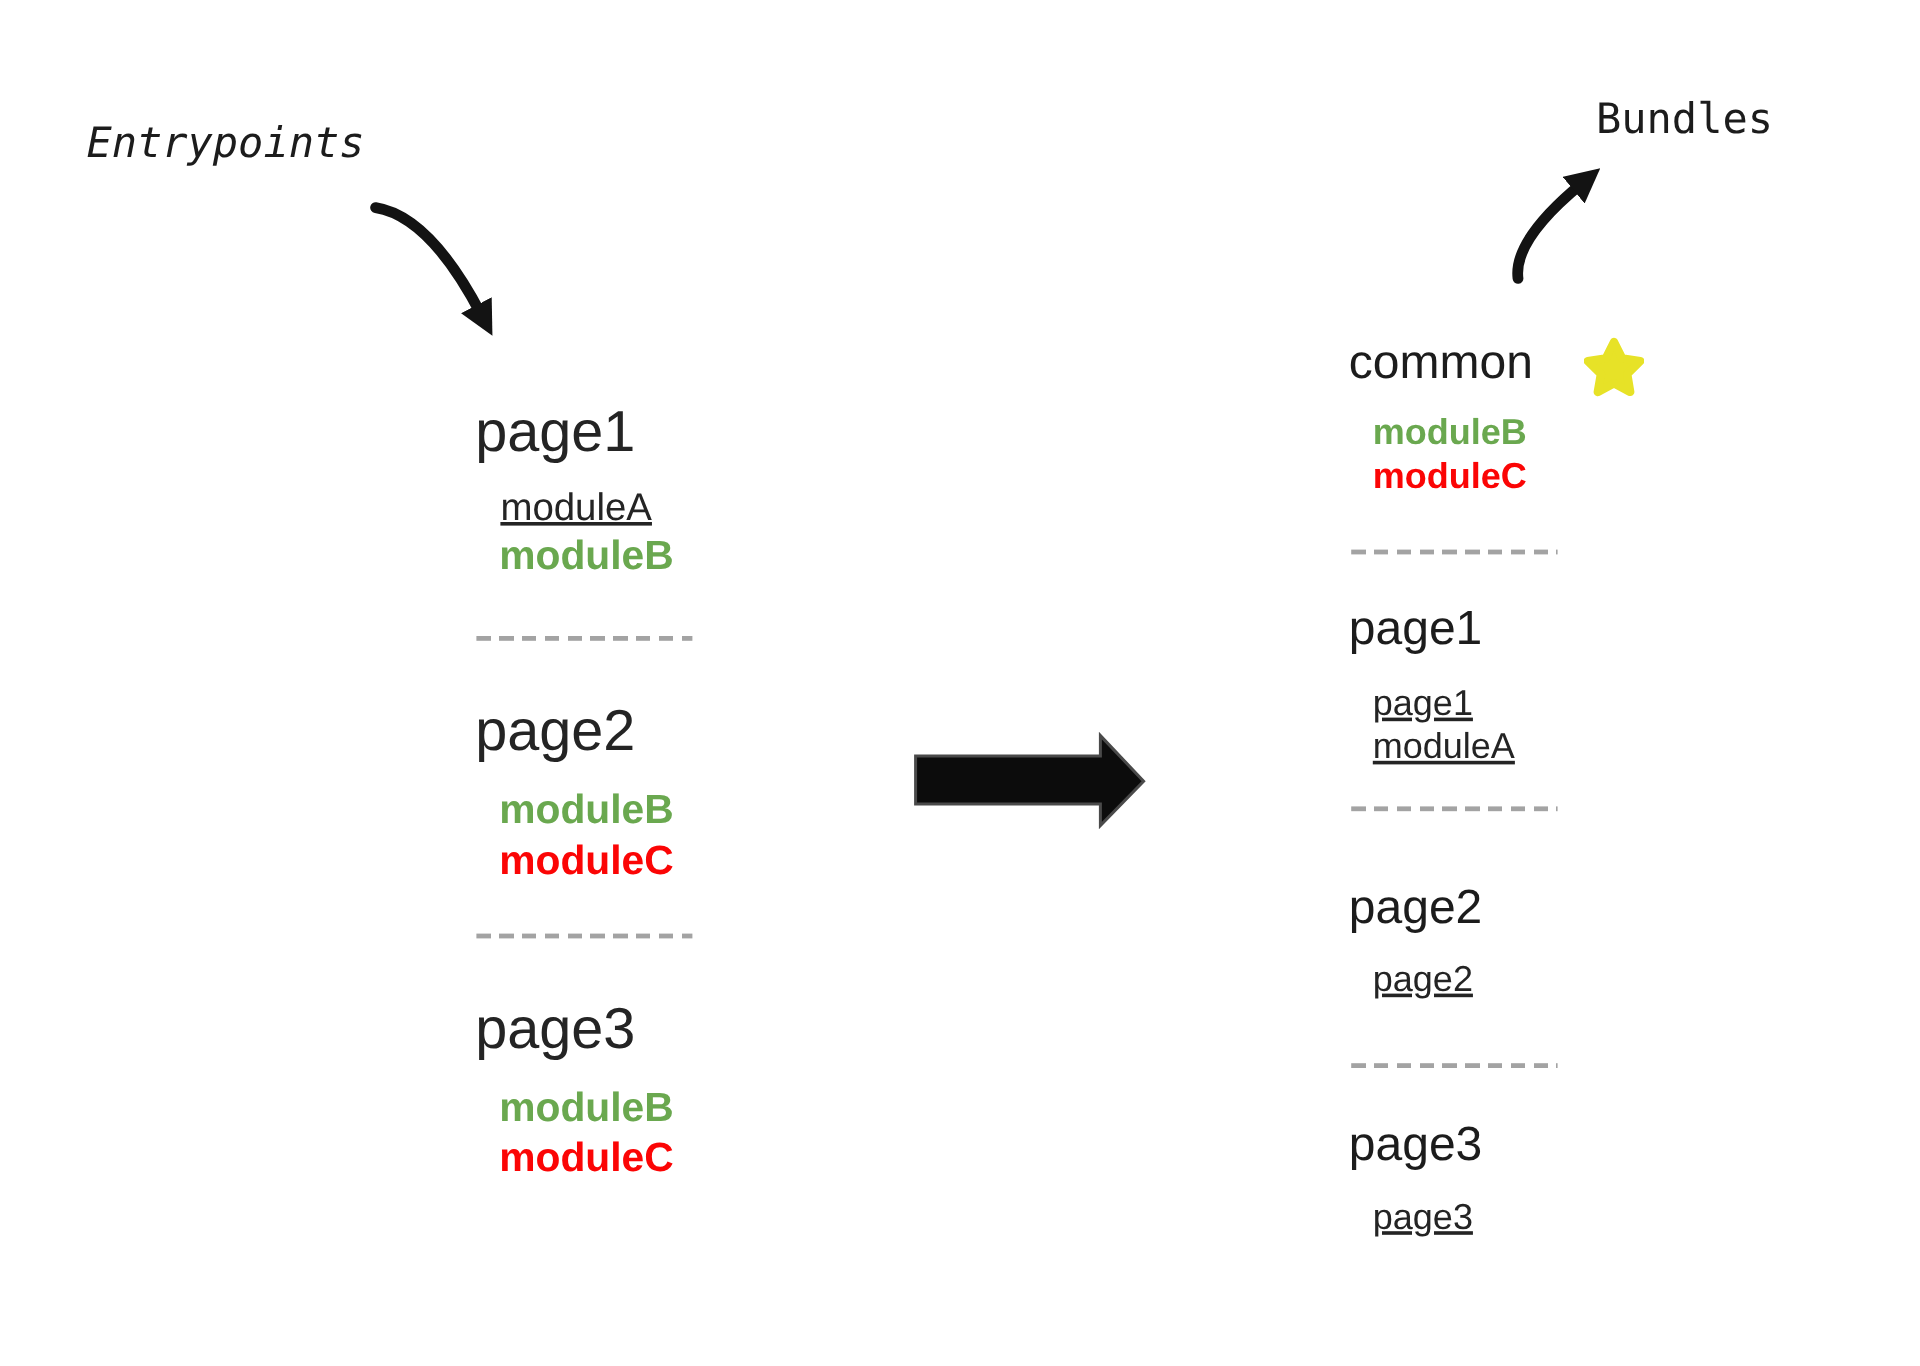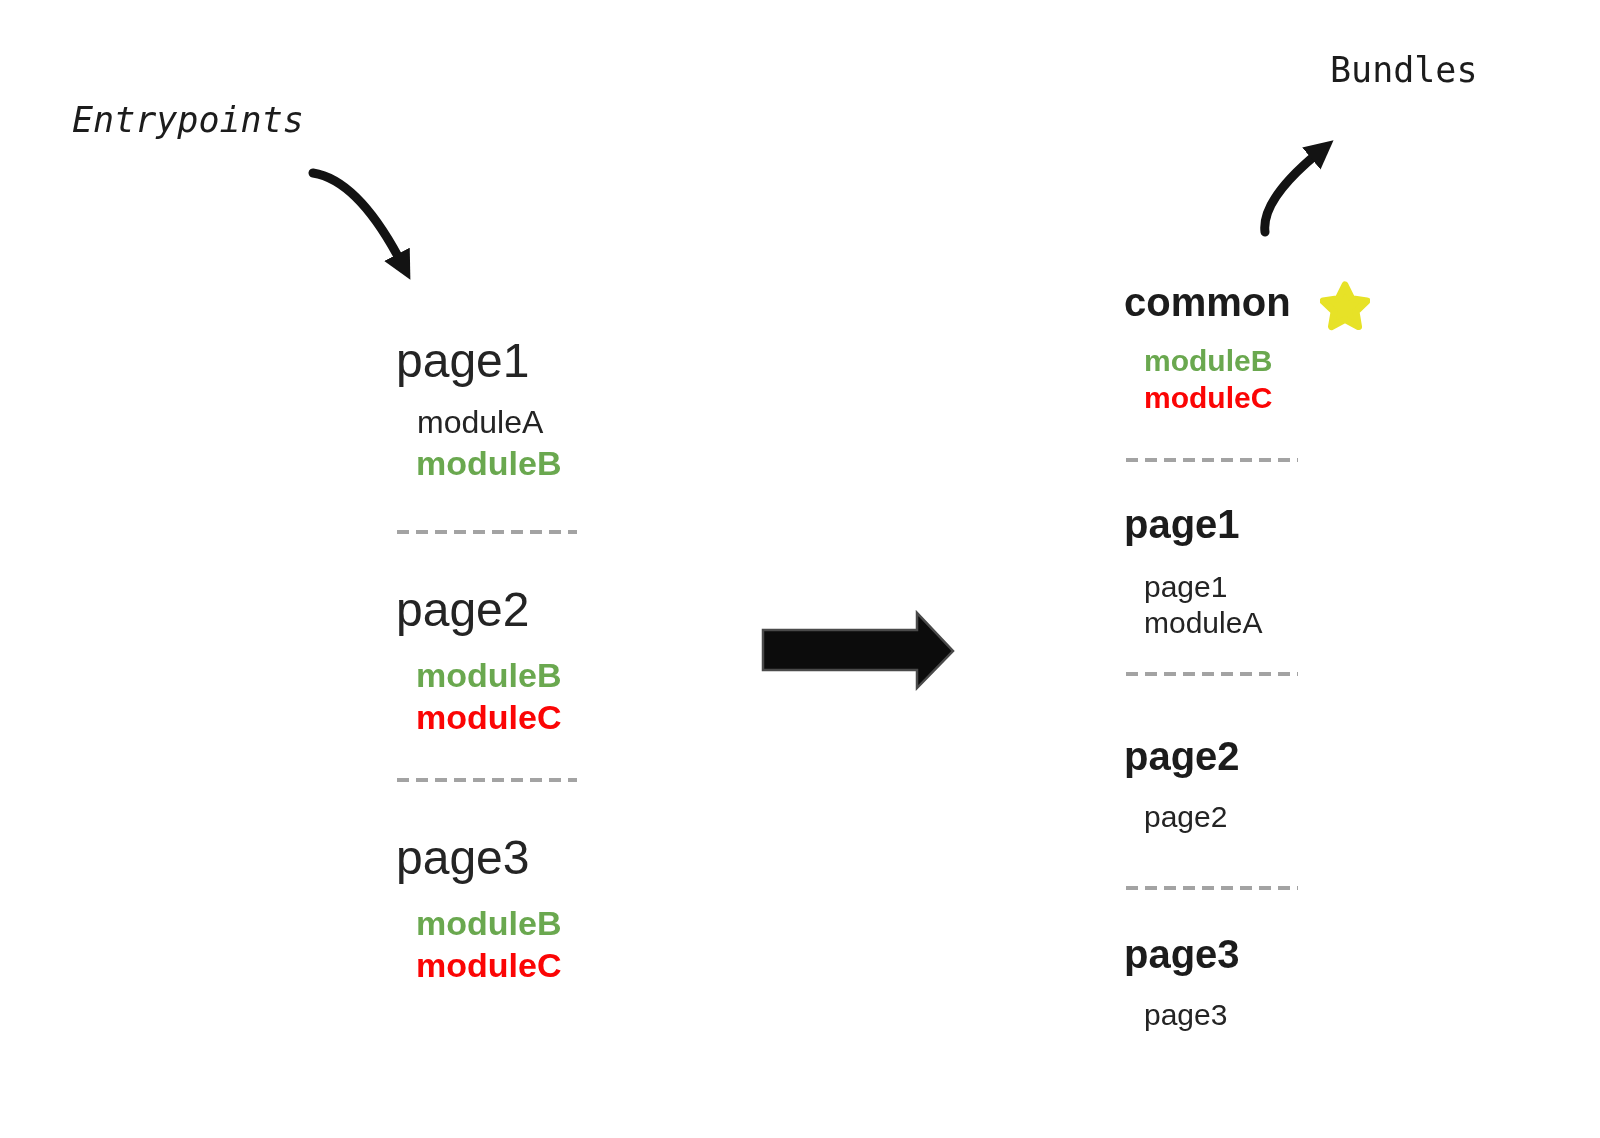--- a/index.html
+++ b/index.html
@@ -6,31 +6,31 @@
   body{
     width:1600px;height:1138px;background:#ffffff;position:relative;
     font-family:"Liberation Sans",sans-serif;overflow:hidden;
     color:#212121;
   }
   .abs{position:absolute;white-space:nowrap;}
   .mono{font-family:"DejaVu Sans Mono",monospace;font-size:35px;color:#1c1c1c;}
   .h-entry{font-size:48px;font-weight:400;color:#242424;}
   .mod-entry{font-size:32px;font-weight:400;}
   .mod-entry-colored{font-size:34px;font-weight:700;}
-  .h-bundle{font-size:40px;font-weight:700;color:#1c1c1c;}
+  .h-bundle{font-size:40px;font-weight:400;color:#1c1c1c;}
   .mod-bundle{font-size:30px;font-weight:700;}
   .item-bundle{font-size:30px;font-weight:400;}
   .divider{
     height:4px;
     background:repeating-linear-gradient(to right,
       var(--dash) 0px, var(--dash) 12px, transparent 12px, transparent 19px);
   }
   [data-color="green"]{color:var(--green);}
   [data-color="red"]{color:var(--red);}
-  [data-color="black"]{color:var(--black);}
+  [data-color="black"]{color:var(--black);text-decoration:underline;}
   svg{display:block;}
 </style>
 </head>
 <body>
 
 <div>
 
   <div class="abs mono" style="left:72px;top:100px;font-style:italic;">Entrypoints</div>
 
   <svg class="abs" style="left:290px;top:158px;" width="140" height="150" viewBox="0 0 140 150">
@@ -55,21 +55,21 @@
   <div class="abs divider" style="left:397px;top:778px;width:180px;"></div>
 
   <div class="abs h-entry" style="left:396px;top:830px;">page3</div>
   <div class="abs mod-entry-colored" style="left:416px;top:904px;" data-color="green">moduleB</div>
   <div class="abs mod-entry-colored" style="left:416px;top:946px;" data-color="red">moduleC</div>
 
   <svg class="abs" style="left:745px;top:595px;" width="220" height="100" viewBox="0 0 220 100">
     <path d="M18,35 L172,35 L172,18 L208,56 L172,93 L172,75 L18,75 Z" fill="#0c0c0c" stroke="#4a4a4a" stroke-width="2.5" stroke-linejoin="miter"></path>
   </svg>
 
-  <div class="abs mono" style="left:1330px;top:50px;">Bundles</div>
+  <div class="abs mono" style="left:1330px;top:80px;">Bundles</div>
 
   <svg class="abs" style="left:1225px;top:122px;" width="125" height="125" viewBox="0 0 125 125">
     <defs>
       <marker id="ah2" viewBox="0 0 10 10" refX="3" refY="5" markerWidth="3.2" markerHeight="3.2" orient="auto">
         <path d="M0,0 L10,5 L0,10 z" fill="#131313"></path>
       </marker>
     </defs>
     <path d="M40,110 Q36,78 93,31" fill="none" stroke="#131313" stroke-width="9" stroke-linecap="round" marker-end="url(#ah2)"></path>
   </svg>
 

